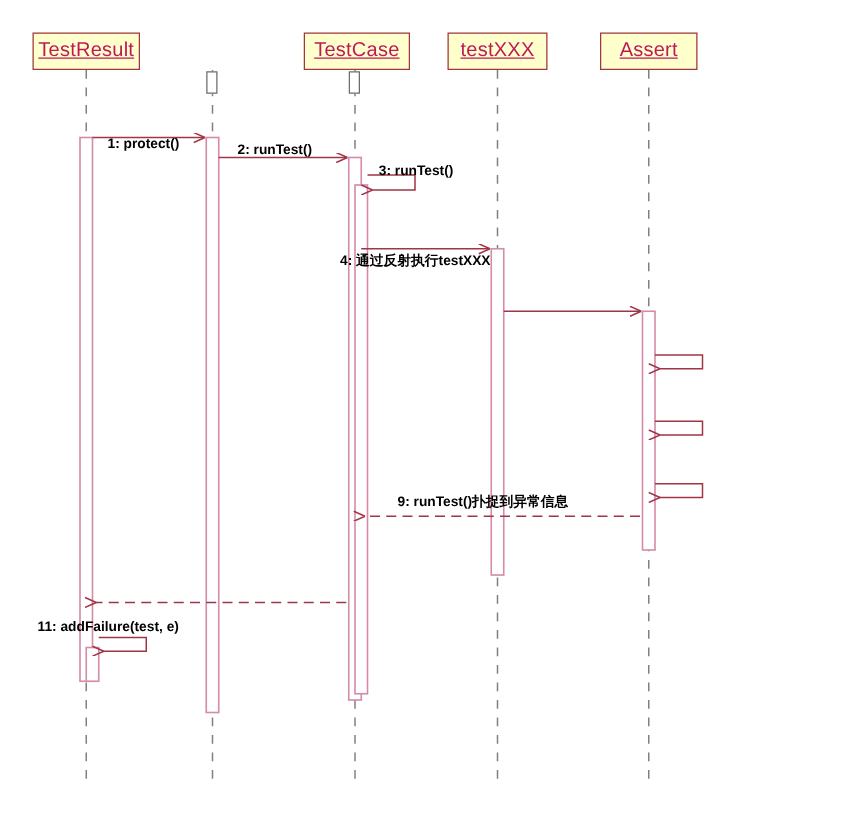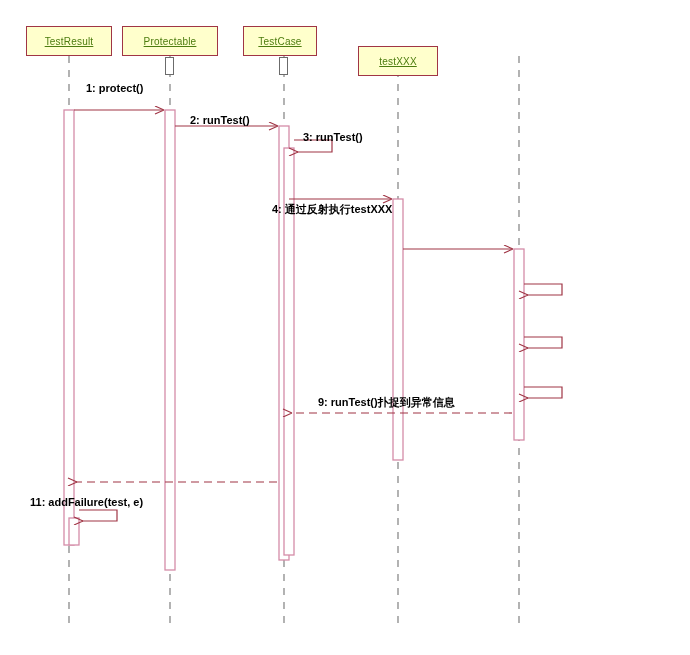--- a/index.html
+++ b/index.html
@@ -27,22 +27,22 @@
     position: absolute;
     background: #FFFFCC;
     border: 1px solid #A03545;
     box-sizing: border-box;
     display: flex;
     align-items: center;
     justify-content: center;
     height: 30px;
   }
   .lifeline-box .label {
-    font-size: 10px;
-    color: #4d7c0f;
+    font-size: 16px;
+    color: #be185d;
     text-decoration: underline;
     white-space: nowrap;
     letter-spacing: 0.2px;
   }
   .stub {
     position: absolute;
     width: 9px;
     height: 18px;
     border: 1px solid #6b6b6b;
     background: #ffffff;
@@ -113,36 +113,36 @@
       <line x1="277" y1="482" x2="76" y2="482" stroke-dasharray="8,5" marker-end="url(#ahl)"></line>
 
       <path d="M79,510 L117,510 L117,521 L82,521" marker-end="url(#ahl)"></path>
     </g>
   </svg>
 
   <div class="lifeline-box" style="left:26px; top:26px; width:86px;">
     <span class="label">TestResult</span>
   </div>
 
-  <div class="lifeline-box" style="left:122px; top:26px; width:96px;">
-    <span class="label">Protectable</span>
-  </div>
   <div class="stub" style="left:165px; top:57px;"></div>
 
-  <div class="lifeline-box" style="left:243px; top:26px; width:74px;">
+  <div class="lifeline-box" style="left:243px; top:26px; width:85px;">
     <span class="label">TestCase</span>
   </div>
   <div class="stub" style="left:279px; top:57px;"></div>
 
-  <div class="lifeline-box" style="left:358px; top:26px; width:80px;margin-top:20px;">
+  <div class="lifeline-box" style="left:358px; top:26px; width:80px;">
     <span class="label">testXXX</span>
   </div>
 
+  <div class="lifeline-box" style="left:480px; top:26px; width:78px;">
+    <span class="label">Assert</span>
+  </div>
 
-  <div class="msg-label" style="left:86px;  top:82px;">1: protect()</div>
+  <div class="msg-label" style="left:86px;  top:109px;">1: protect()</div>
 
   <div class="msg-label" style="left:190px; top:114px;">2: runTest()</div>
 
   <div class="msg-label" style="left:283px; top:131px;margin-left:20px;">3: runTest()</div>
 
   <div class="msg-label" style="left:272px; top:203px;">4: 通过反射执行testXXX</div>
 
 
 
 

